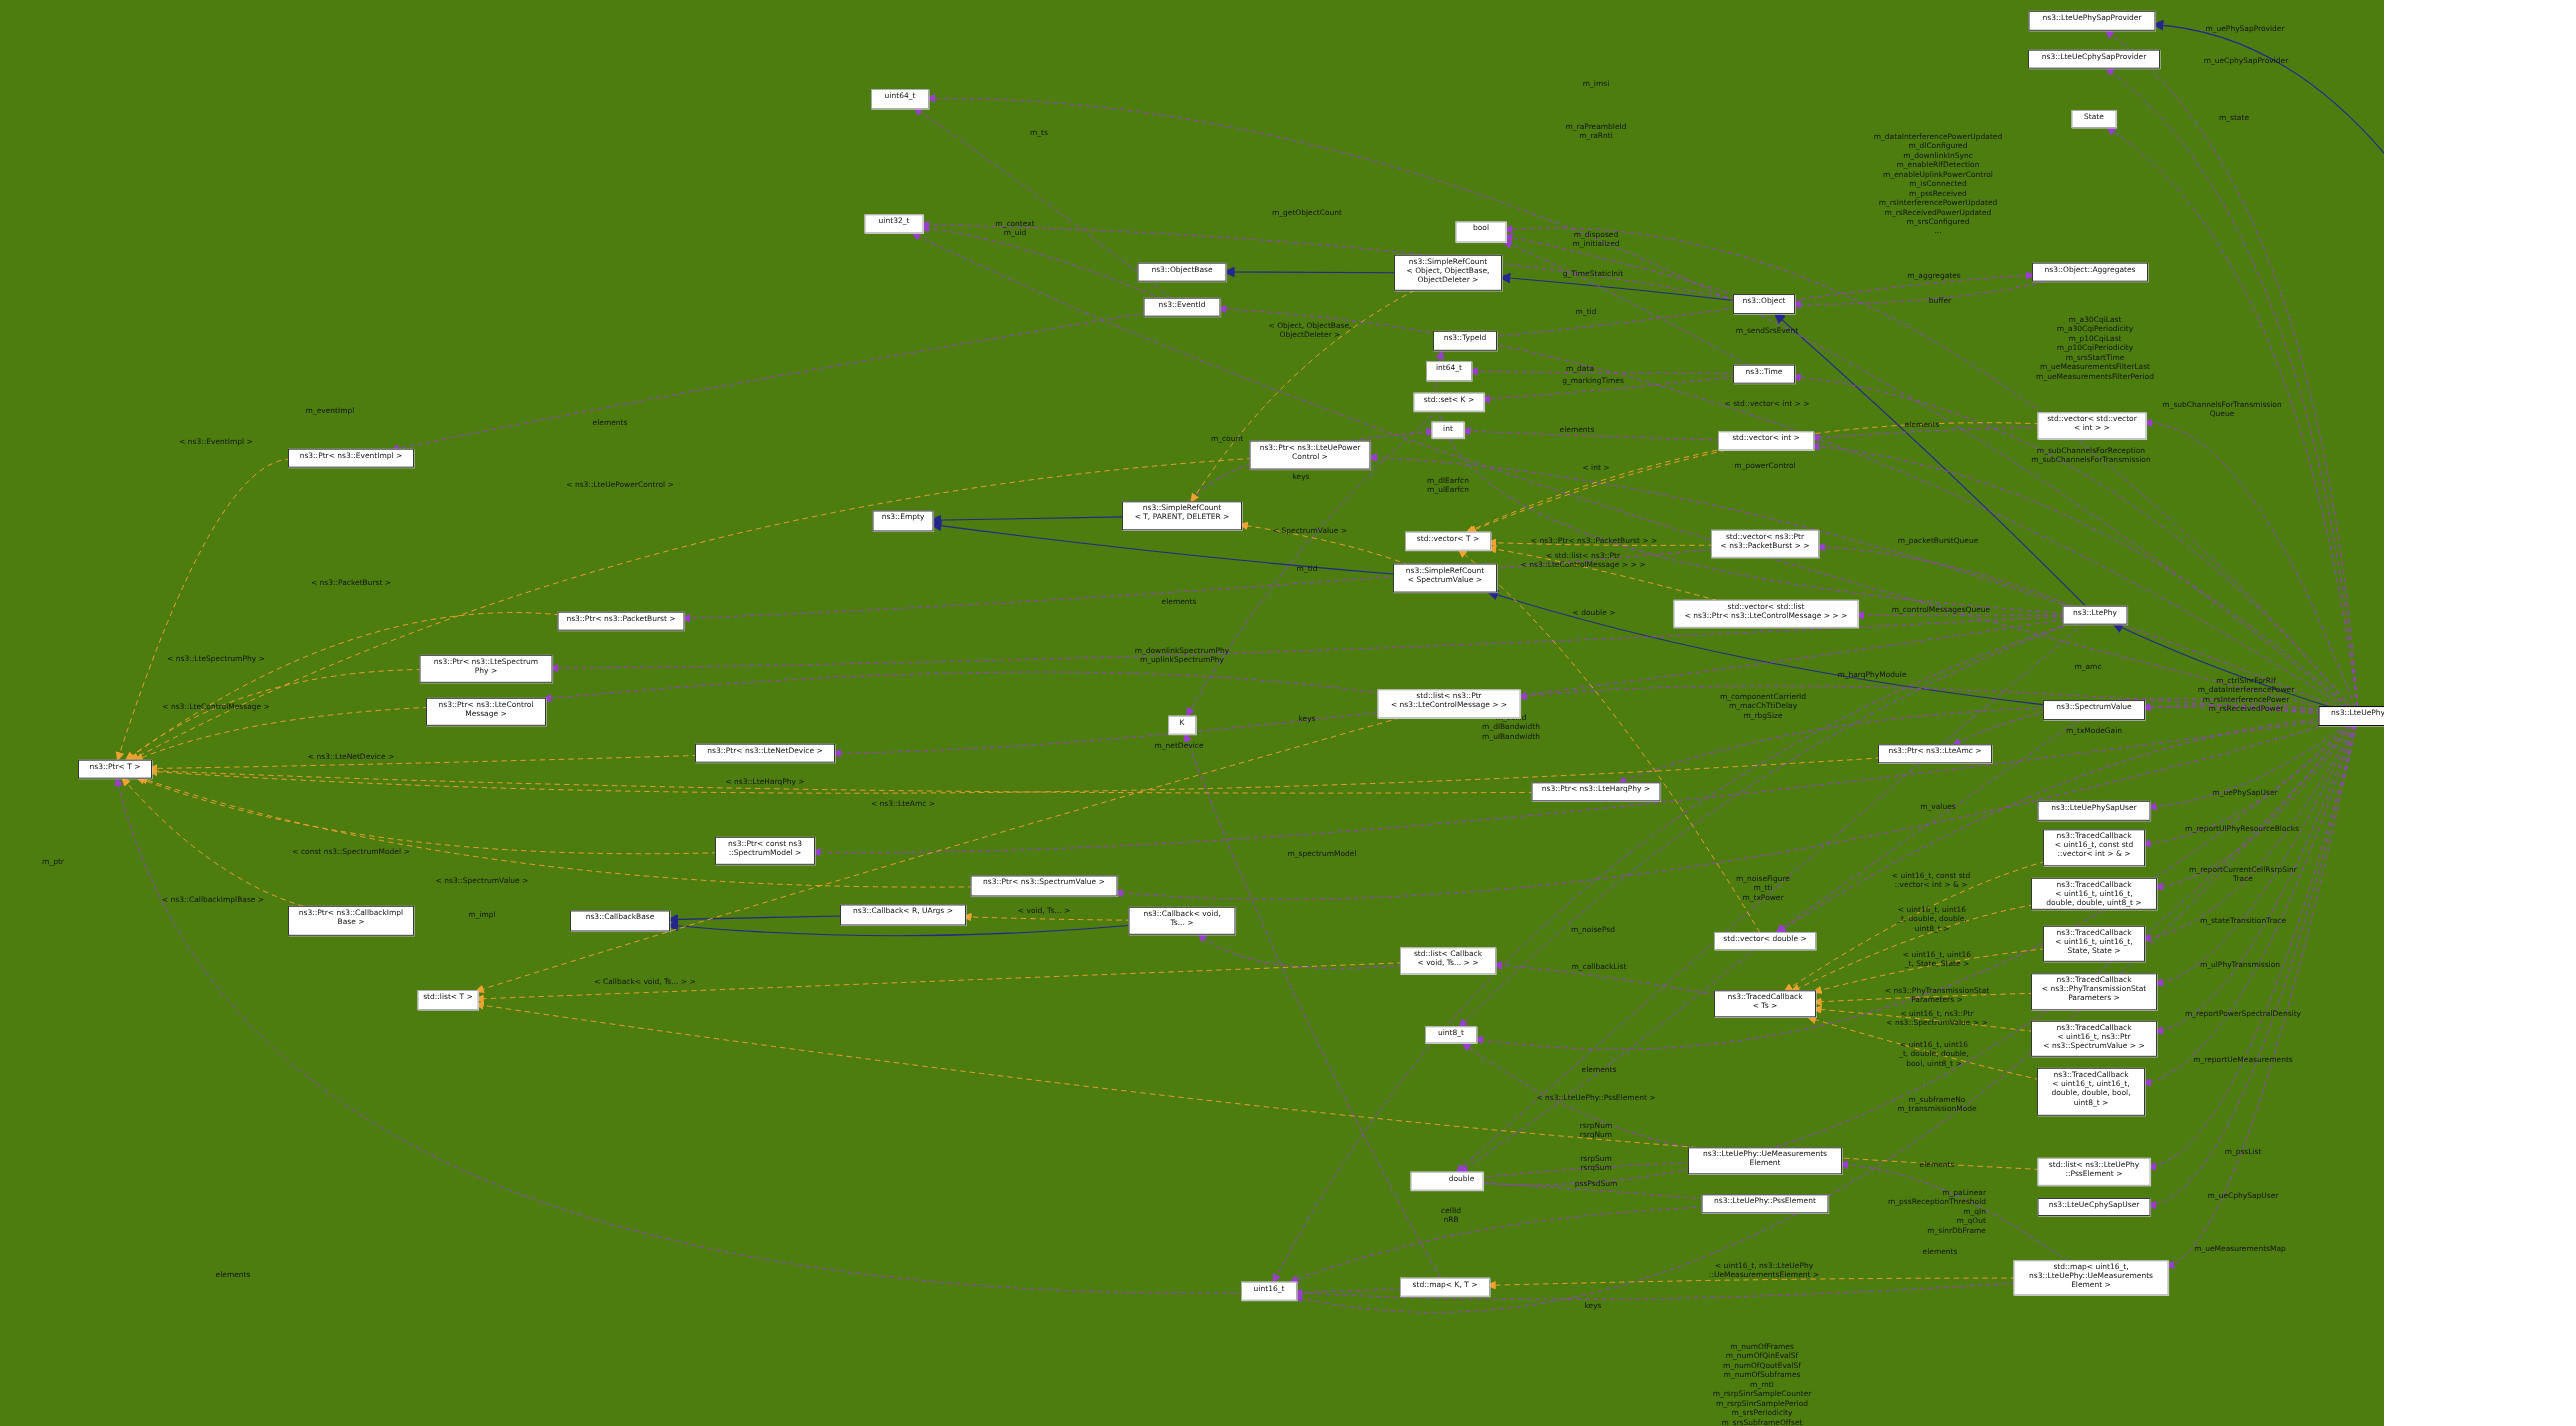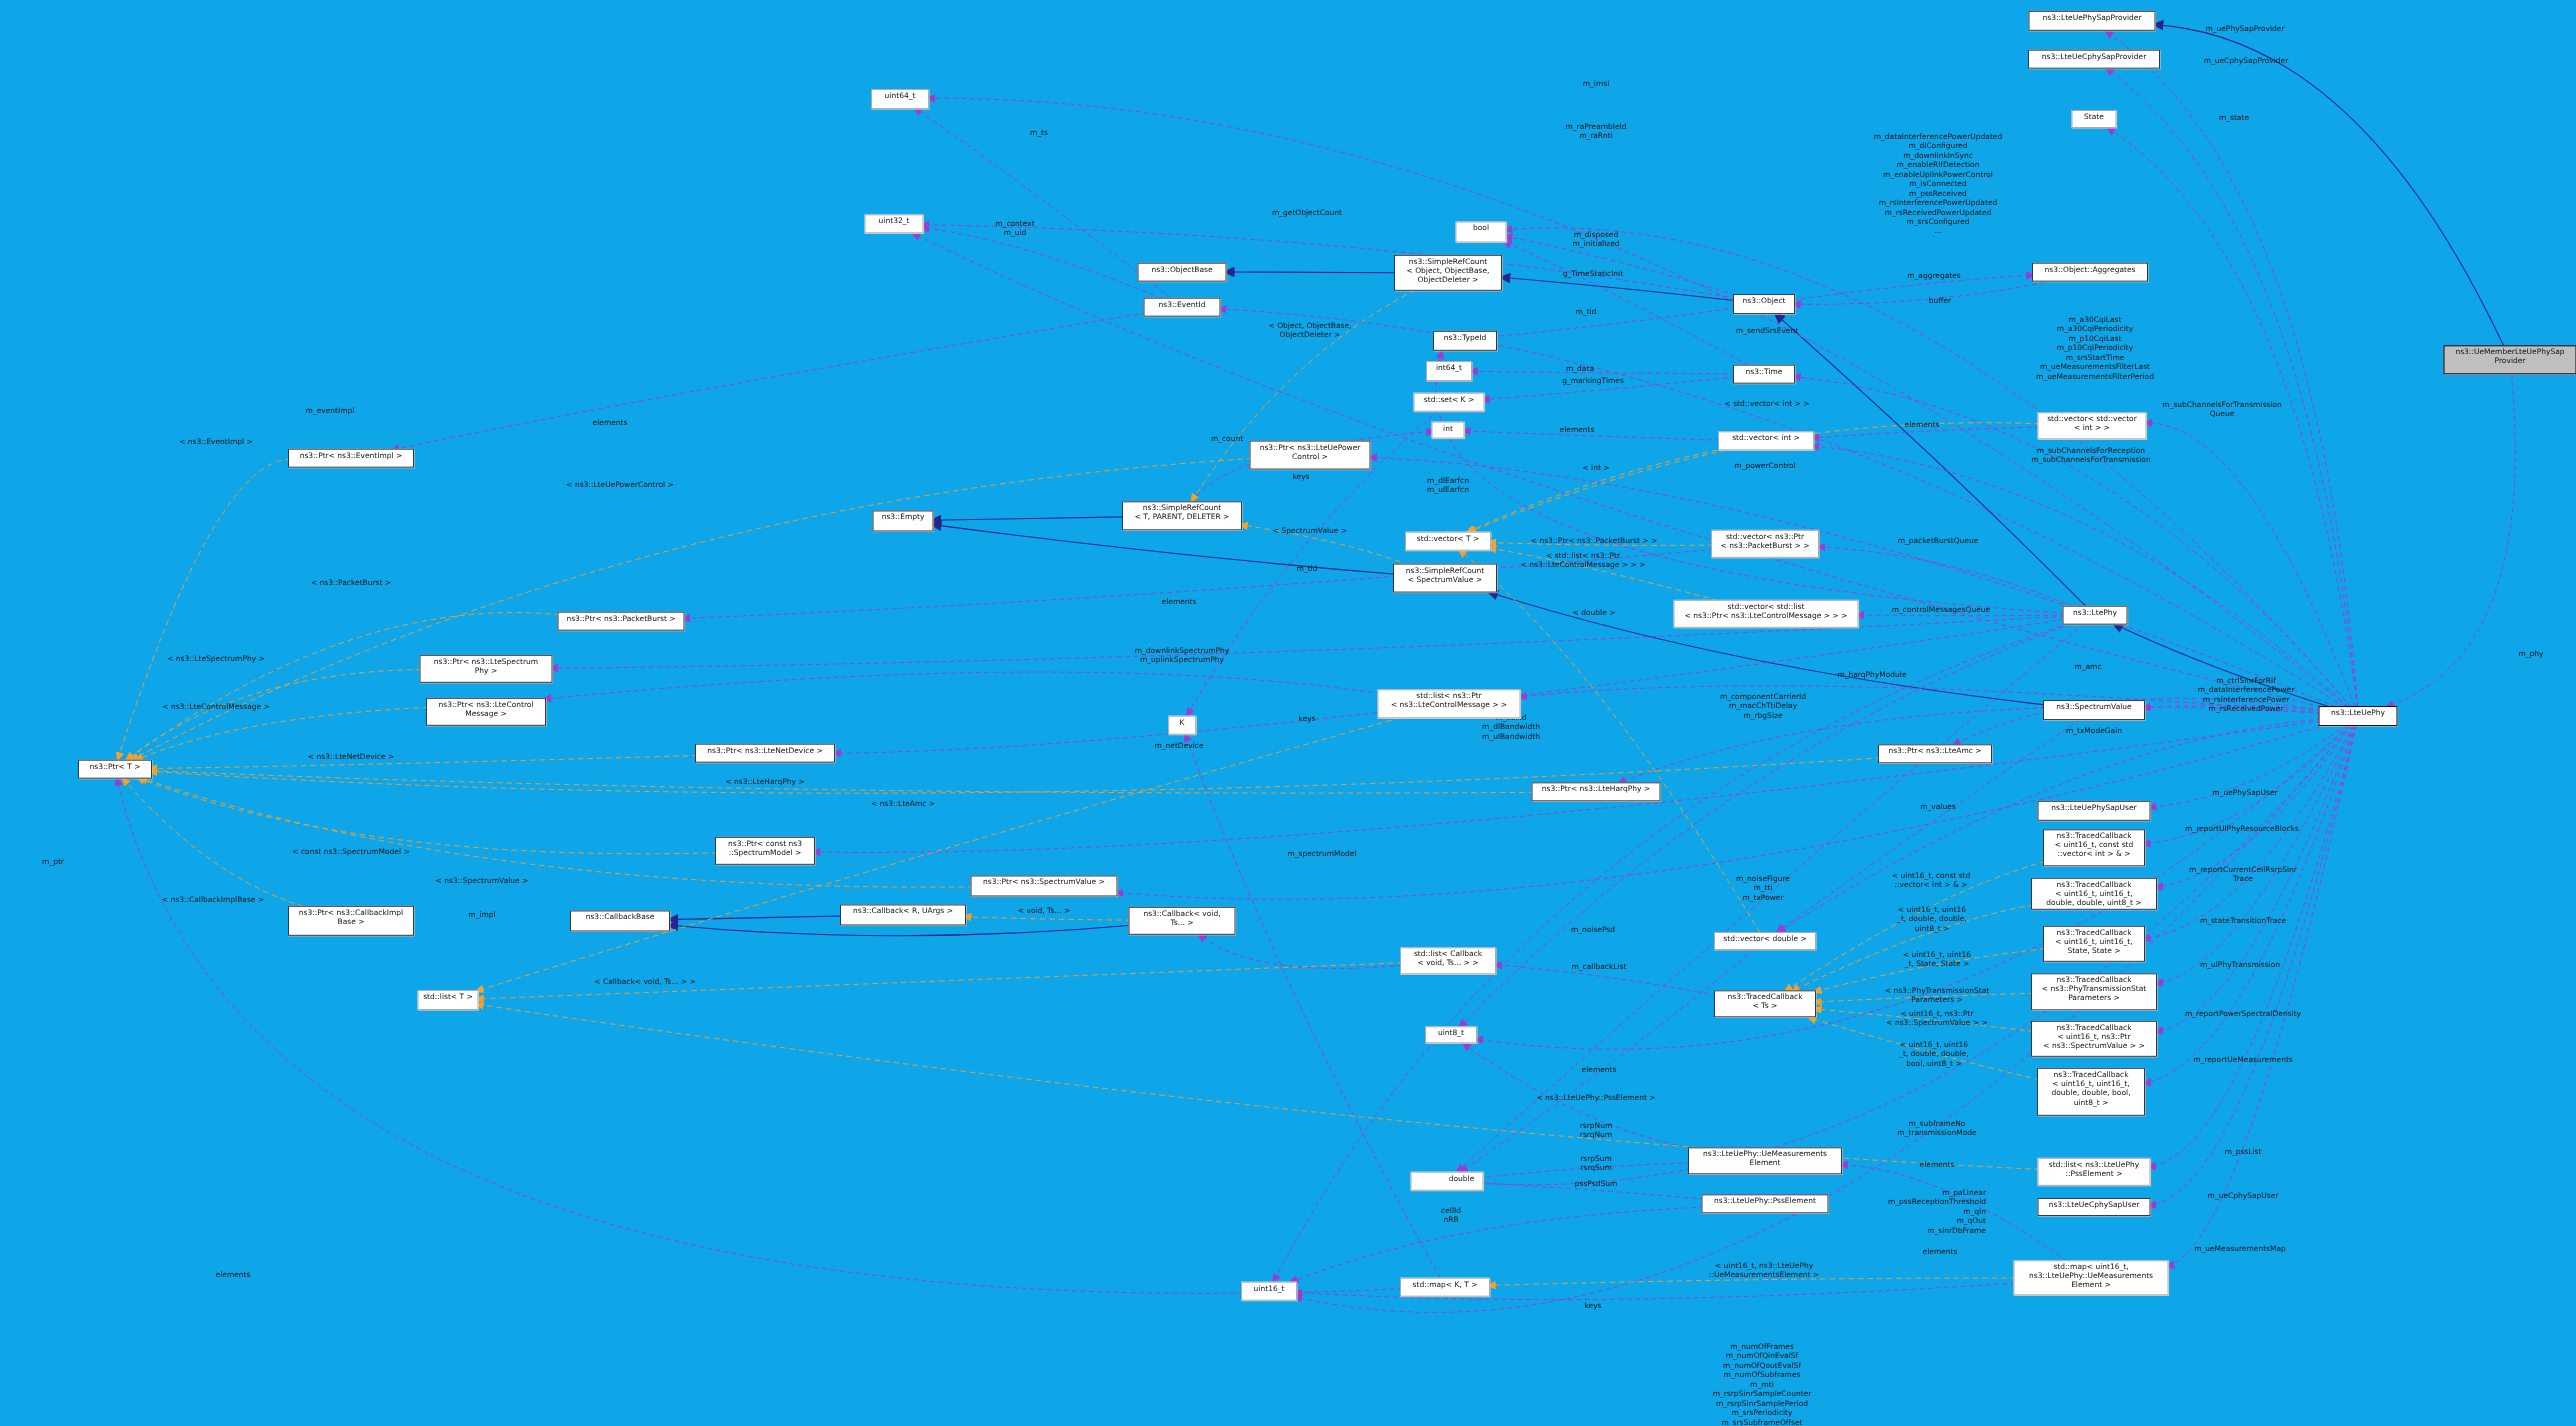--- a/index.html
+++ b/index.html
@@ -1,16 +1,16 @@
 <!DOCTYPE html>
 <html style="font-size:9.6px"><head>
 <meta charset="utf-8">
 <style>
   html,body{margin:0;padding:0;background:#fff;}
-  #stage{position:relative;width:2576px;height:1427px;background:#0ea5e9;overflow:hidden;
+  #stage{position:relative;width:2384px;height:1427px;background:#4d7c0f;overflow:hidden;
          font-family:"DejaVu Sans","Liberation Sans",sans-serif;}
   #edge-svg{position:absolute;left:0;top:0;width:2576px;height:1427px;}
   .node{position:absolute;transform:translate(-50%,-50%);background:#fff;border:0.6px solid #35353a;
         color:#111;font-size:7.5px;line-height:1.22;text-align:center;padding:1.2px 3px;
         white-space:nowrap;box-shadow:0.6px 0.6px 0 #c9c9c9;z-index:3;}
   .node.std{border-color:#a9a9ad;}
   .node.main{background:#bfbfbf;border:1.2px solid #000;}
   .node.hub{border:1px solid #000;}
   .elabel{position:absolute;transform:translate(-50%,-50%);color:#141414;font-size:7.5px;
           line-height:1.26;text-align:center;white-space:nowrap;z-index:2;}
@@ -657,21 +657,21 @@
         <div>&lt; ns3::SpectrumValue &gt; &gt;</div>
       </div>
       <div class="elabel" style="left: 2243px; top: 1060px;">
         <div>m_reportUeMeasurements</div>
       </div>
       <div class="elabel" style="left: 1934px; top: 1054px;">
         <div>&lt; uint16_t, uint16</div>
         <div>_t, double, double,</div>
         <div>bool, uint8_t &gt;</div>
       </div>
-      <div class="elabel" style="left: 1937px; top: 1104px; margin-top: 24px;">
+      <div class="elabel" style="left: 1937px; top: 1104px;">
         <div>m_subframeNo</div>
         <div>m_transmissionMode</div>
       </div>
       <div class="elabel" style="left: 1596px; top: 1098px;">
         <div>&lt; ns3::LteUePhy::PssElement &gt;</div>
       </div>
       <div class="elabel" style="left: 1599px; top: 1070px;">
         <div>elements</div>
       </div>
       <div class="elabel" style="left: 1596px; top: 1130px;">

